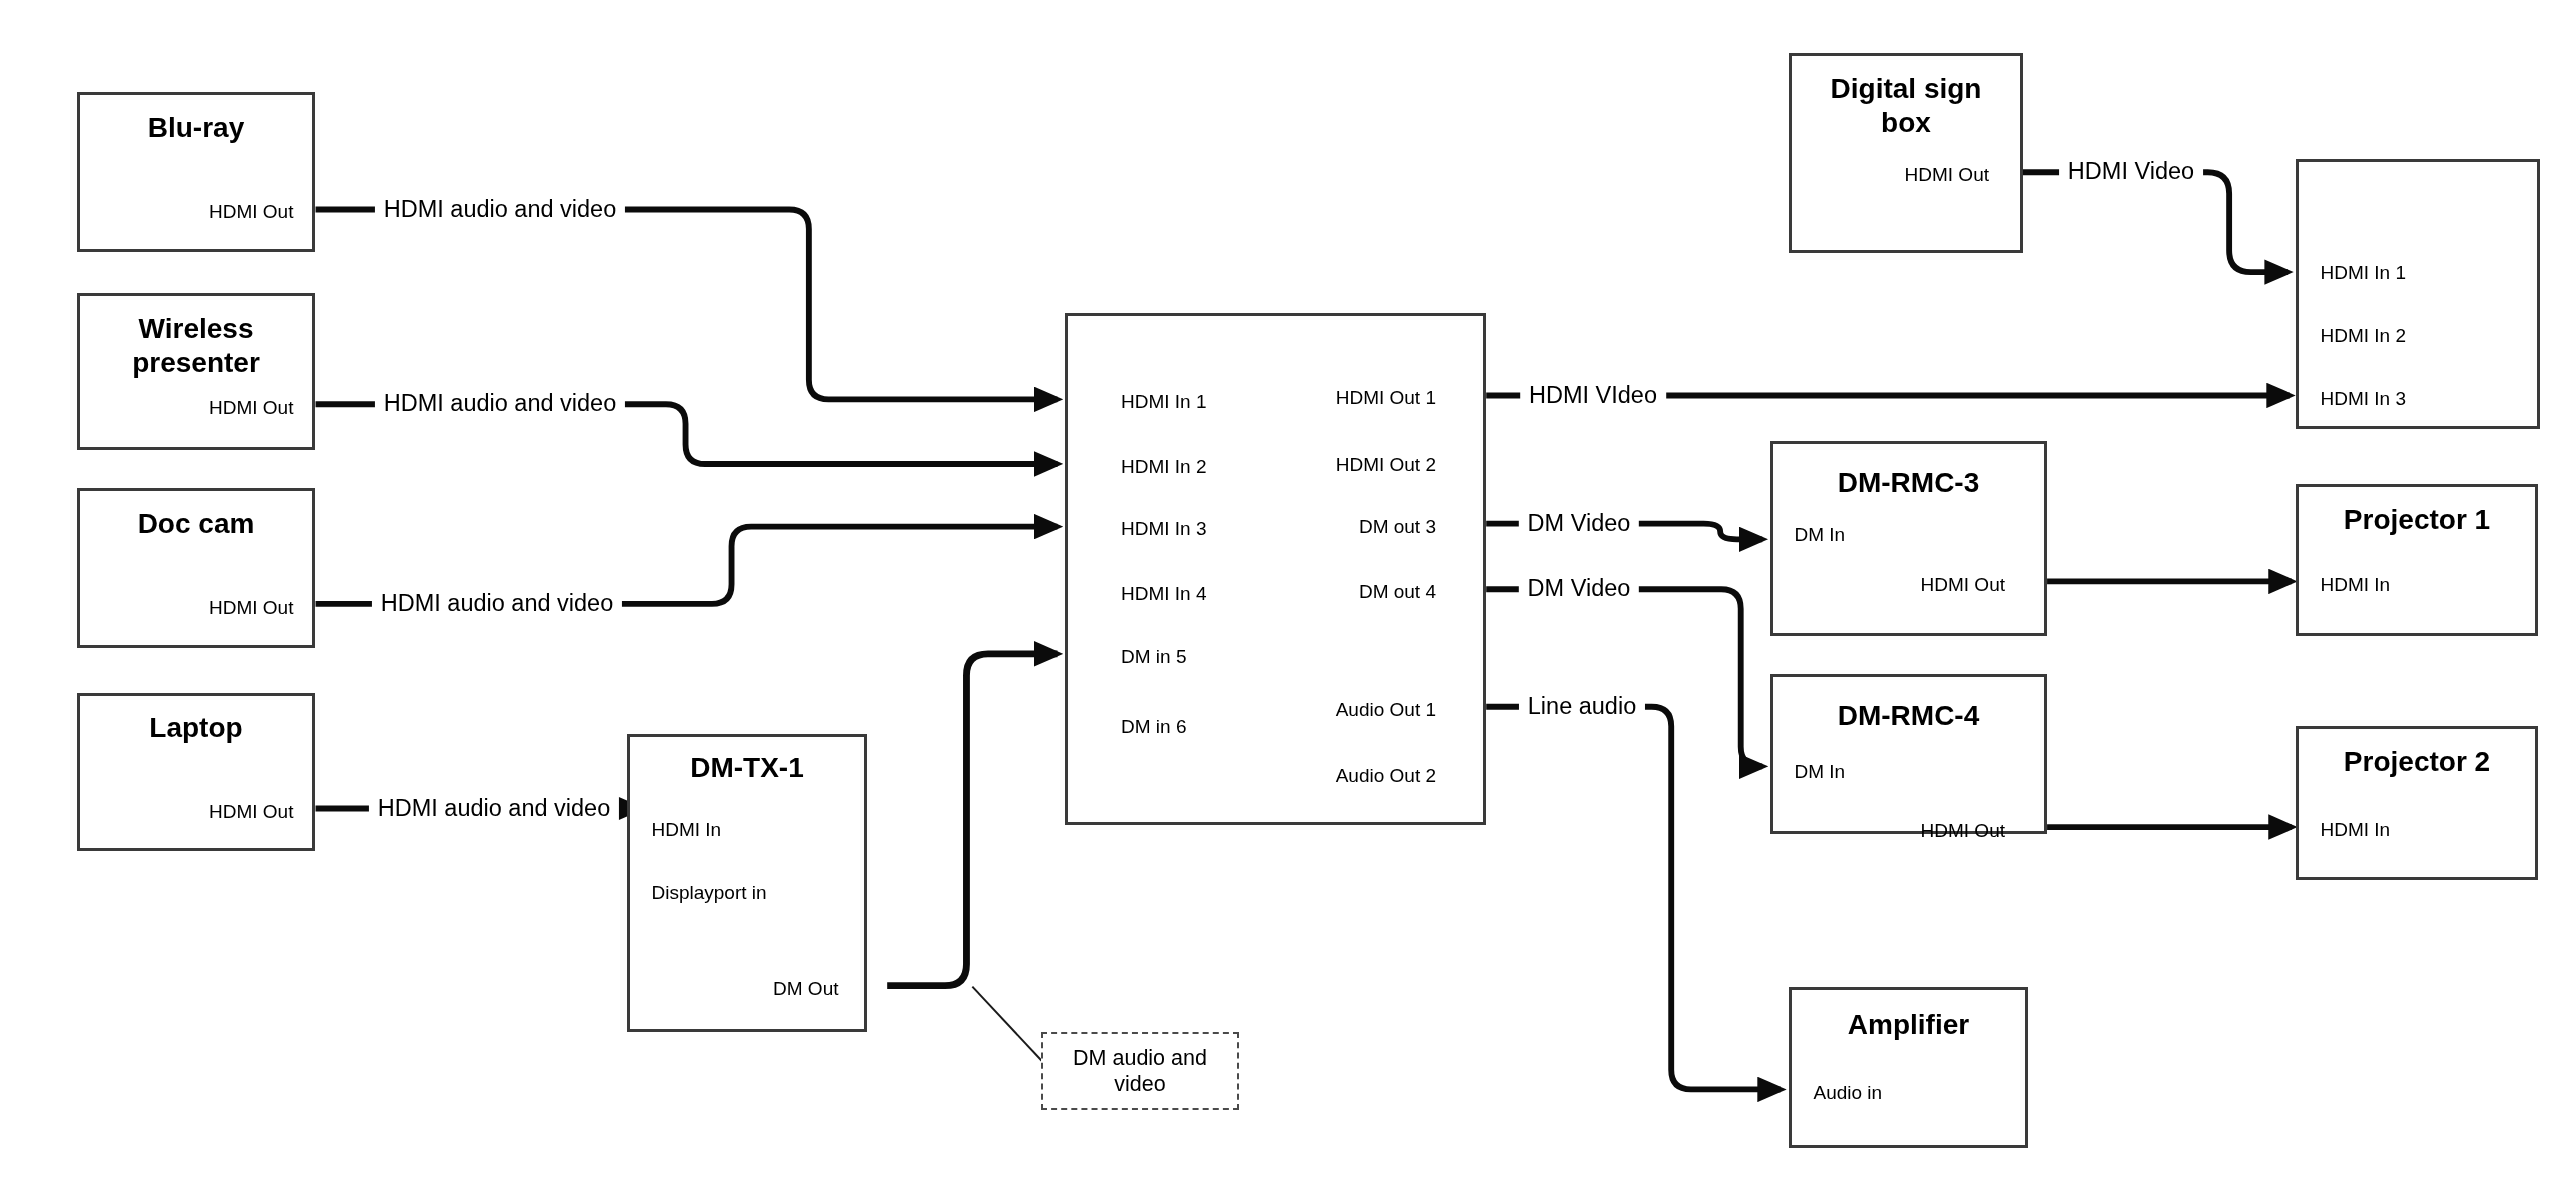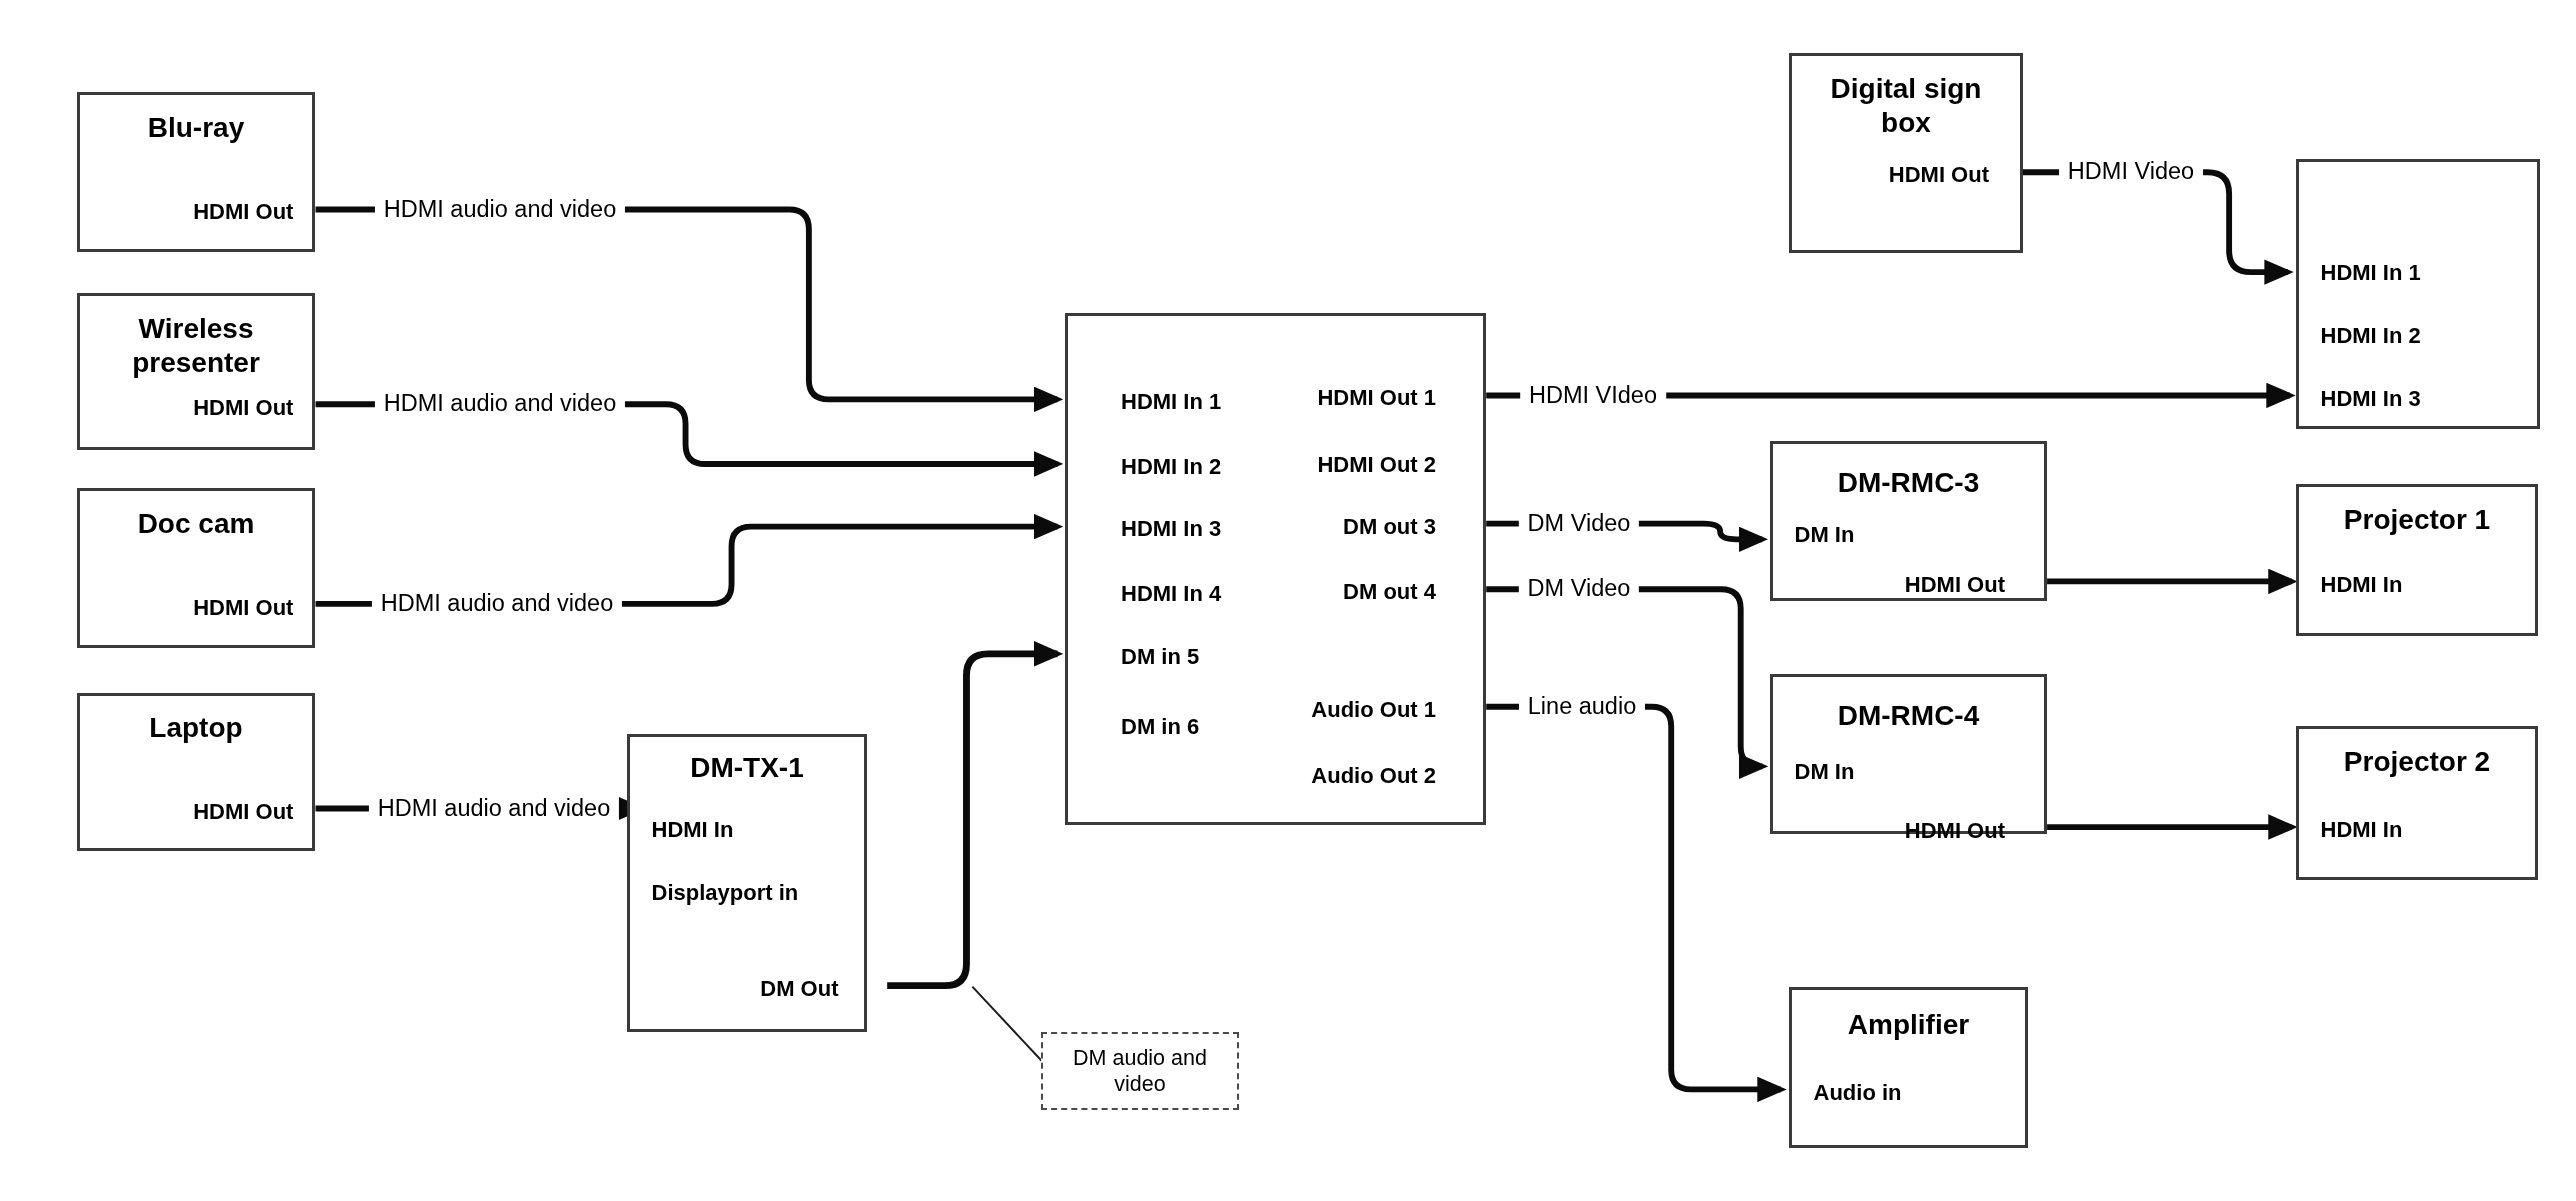--- a/index.html
+++ b/index.html
@@ -24,24 +24,23 @@
   }
   .title{
     position:absolute;left:0;right:0;
     text-align:center;
     font-weight:bold;
     font-size:28px;line-height:34px;
   }
   .title .tw{display:block;margin:0 auto;}
   .port{
     position:absolute;
-    font-size:22px;line-height:25.5px;
+    font-size:19px;line-height:25.5px;
     transform:translateY(-50%);
     white-space:nowrap;
-    font-weight:bold;
   }
   .port.l{left:21.5px;}
   .port.r{right:18.6px;}
   .dm8x8 .port.l{left:53px;}
   .dm8x8 .port.r{right:47px;}
   .dmtx1 .port.r{right:25.5px;}
   .rmc .port.r{right:39px;}
   .digitalsign .port.r{right:31px;}
 
   .wlabel{
@@ -147,21 +146,21 @@
       </div>
     <div class="port r" style="top:119px;">HDMI Out</div>
   </div>
 
   <div class="node" style="left:2296px;top:159px;width:244px;height:270px;">
     <div class="port l" style="top:111px;">HDMI In 1</div>
     <div class="port l" style="top:174px;">HDMI In 2</div>
     <div class="port l" style="top:237px;">HDMI In 3</div>
   </div>
 
-  <div class="node rmc" style="left:1770px;top:441px;width:277px;height:160px;padding-left:48px;">
+  <div class="node rmc" style="left:1770px;top:441px;width:277px;height:195px;padding-left:48px;">
     <div class="title" style="top:21.5px;">
         <span class="tw">DM-RMC-3</span>
       </div>
     <div class="port l" style="top:91px;">DM In</div>
     <div class="port r" style="top:141px;">HDMI Out</div>
   </div>
 
   <div class="node" style="left:2296px;top:484px;width:242px;height:152px;">
     <div class="title" style="top:15.7px;">
         <span class="tw">Projector 1</span>

